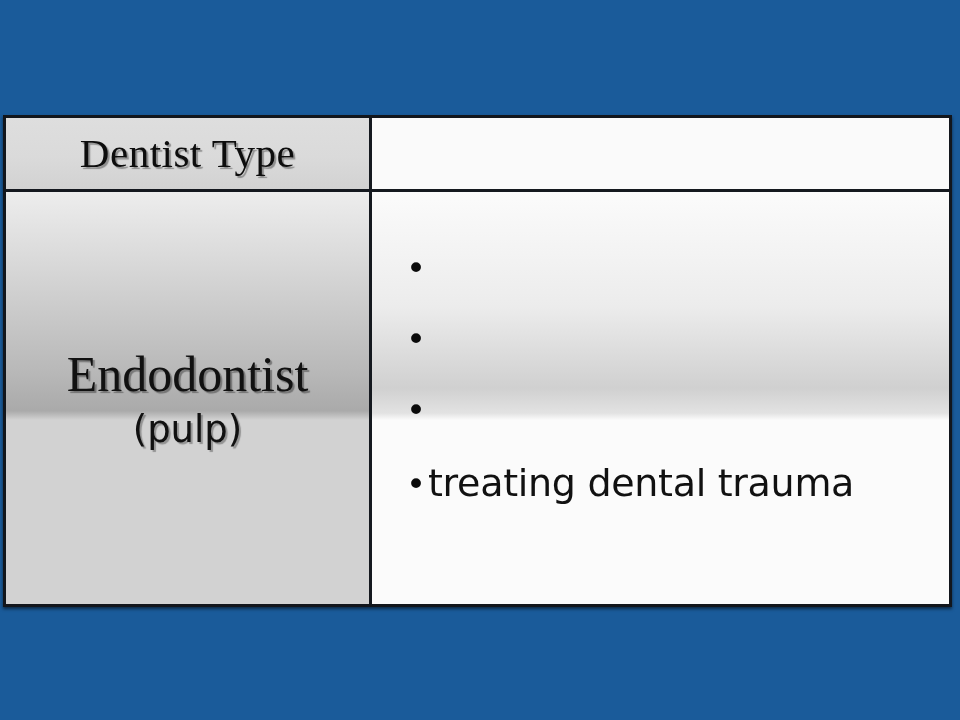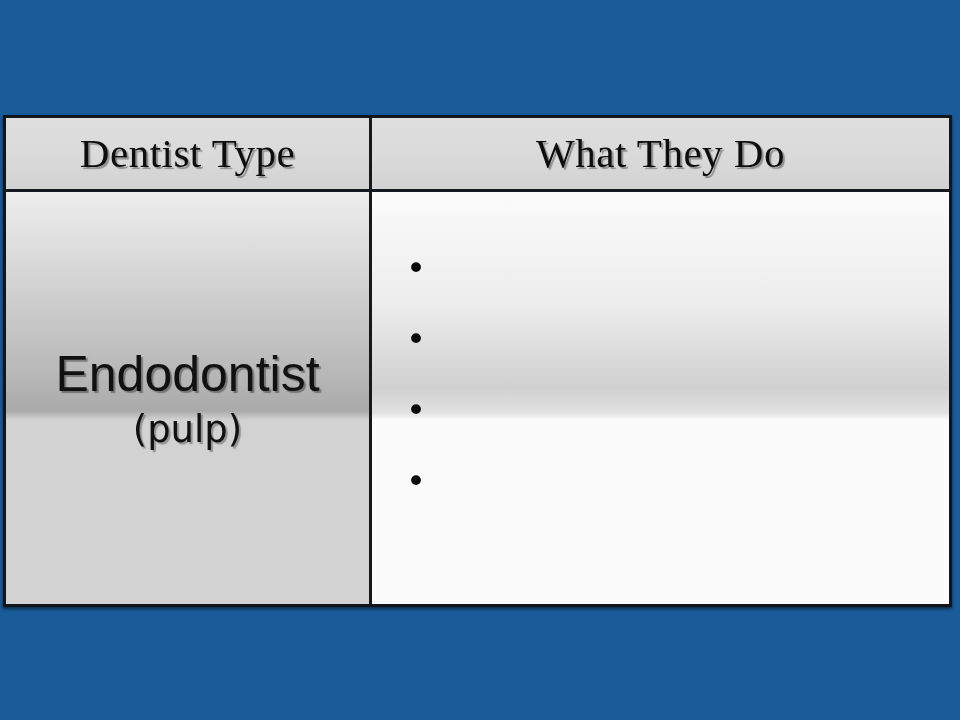--- a/index.html
+++ b/index.html
@@ -122,21 +122,21 @@
         rgba(224,224,224,0.55) 50%,
         rgba(196,196,196,0.78) 86%,
         rgba(206,206,206,0.55) 97%,
         rgba(255,255,255,0.0) 100%);
   }
 
   .endo-title {
     position: relative;
     z-index: 2;
     margin-top: 157px;
-    font-family: Liberation Sans, sans-serif;
+    font-family: Liberation Serif, serif;
     font-size: 50px;
     line-height: 1;
     color: #111111;
     text-shadow: 2px 2px 1px rgba(0,0,0,0.35);
     white-space: nowrap;
   }
   .endo-sub {
     position: relative;
     z-index: 2;
     margin-top: 12px;
@@ -184,23 +184,20 @@
 <body>
 
 <div id="slide">
 
   <div id="comparison-table">
 
     <div class="table-header-row">
       <div class="header-cell left">
         <span class="header-text">Dentist Type</span>
       </div>
-      <div class="header-cell right">
-        <span class="header-text">What They Do</span>
-      </div>
     </div>
 
     <div class="table-body-row">
 
       <div class="body-cell left">
         <div class="glare"></div>
         <div class="endo-title">Endodontist</div>
         <div class="endo-sub">(pulp)</div>
       </div>
 
@@ -211,19 +208,20 @@
             <span class="bullet-dot">•</span>
           </li>
           <li class="bullet-item">
             <span class="bullet-dot">•</span>
           </li>
           <li class="bullet-item">
             <span class="bullet-dot">•</span>
           </li>
           <li class="bullet-item">
             <span class="bullet-dot">•</span>
+            <span class="bullet-text">treating dental trauma</span>
           </li>
         </ul>
       </div>
 
     </div>
   </div>
 </div>
 
 </body></html>

